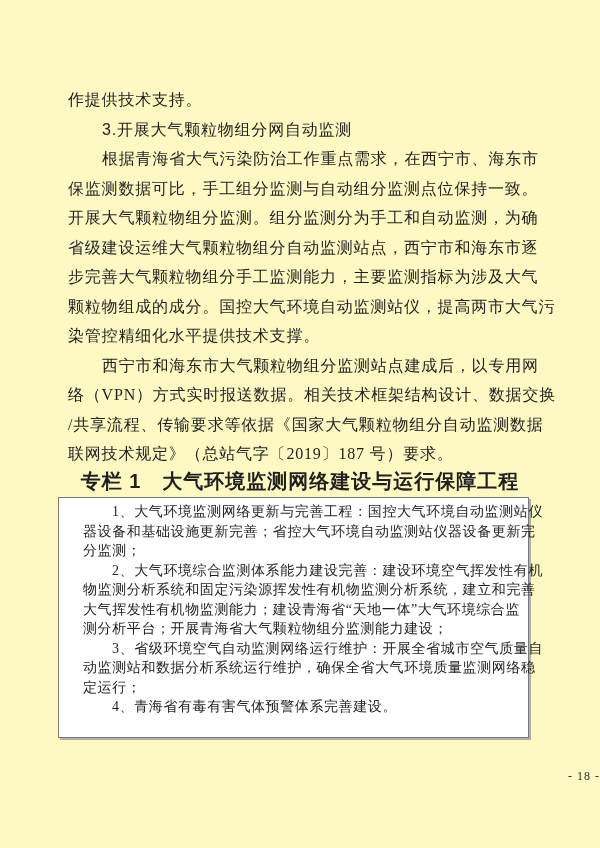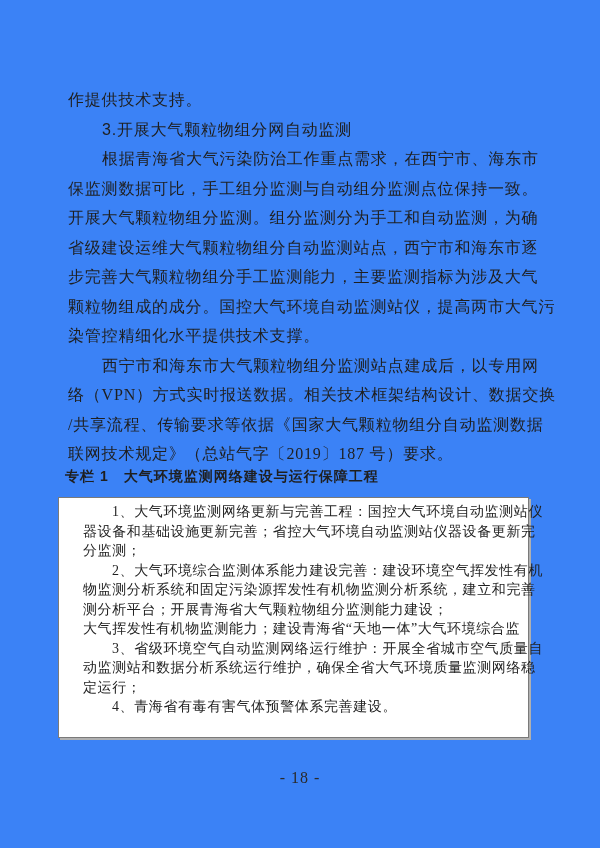--- a/index.html
+++ b/index.html
@@ -4,21 +4,21 @@
 <style>
   html, body {
     margin: 0;
     padding: 0;
     background: #ffffff;
   }
   .page {
     position: relative;
     width: 600px;
     height: 848px;
-    background: #3b82f6;
+    background: #fef9c3;
     overflow: hidden;
     font-family: "Liberation Serif", "DejaVu Serif", serif;
     color: #1f1f1f;
   }
   
   .body-text {
     position: absolute;
     top: 85px;
     left: 68px;
     width: 472px;
@@ -34,22 +34,22 @@
   .line.bold {
     font-weight: normal;
     font-family: "Liberation Sans", "DejaVu Sans", sans-serif;
   }
   
   .box-title {
     position: absolute;
     top: 468px;
     left: 65px;
     width: 470px;
-    text-align: left;
-    font-size: 14px;
+    text-align: center;
+    font-size: 20px;
     font-weight: bold;
     font-family: "Liberation Sans", "DejaVu Sans", sans-serif;
     letter-spacing: 1px;
     white-space: nowrap;
   }
   
   .feature-box {
     position: absolute;
     top: 497px;
     left: 58px;
@@ -68,22 +68,22 @@
     letter-spacing: 0.6px;
     white-space: nowrap;
   }
   .feature-box .line.indent { padding-left: 29px; }
   
   .page-number {
     position: absolute;
     top: 769px;
     left: 0;
     width: 100%;
-    text-align: center;
-    font-size: 16px;
+    text-align: right;
+    font-size: 12px;
     letter-spacing: 1px;
     color: #2a2a2a;
   }
 </style>
 </head>
 <body>
 
 <div class="page">
 
   <div class="body-text">
@@ -105,22 +105,22 @@
 
   <div class="box-title">专栏 1　大气环境监测网络建设与运行保障工程</div>
 
   <div class="feature-box">
 
   <div class="line indent">1、大气环境监测网络更新与完善工程：国控大气环境自动监测站仪</div>
       <div class="line">器设备和基础设施更新完善；省控大气环境自动监测站仪器设备更新完</div>
       <div class="line">分监测；</div>
       <div class="line indent">2、大气环境综合监测体系能力建设完善：建设环境空气挥发性有机</div>
       <div class="line">物监测分析系统和固定污染源挥发性有机物监测分析系统，建立和完善</div>
+      <div class="line">大气挥发性有机物监测能力；建设青海省“天地一体”大气环境综合监</div>
       <div class="line">测分析平台；开展青海省大气颗粒物组分监测能力建设；</div>
-      <div class="line">大气挥发性有机物监测能力；建设青海省“天地一体”大气环境综合监</div>
       <div class="line indent">3、省级环境空气自动监测网络运行维护：开展全省城市空气质量自</div>
       <div class="line">动监测站和数据分析系统运行维护，确保全省大气环境质量监测网络稳</div>
       <div class="line">定运行；</div>
       <div class="line indent">4、青海省有毒有害气体预警体系完善建设。</div>
     </div>
 
   <div class="page-number">- 18 -</div>
 
 </div>
 

